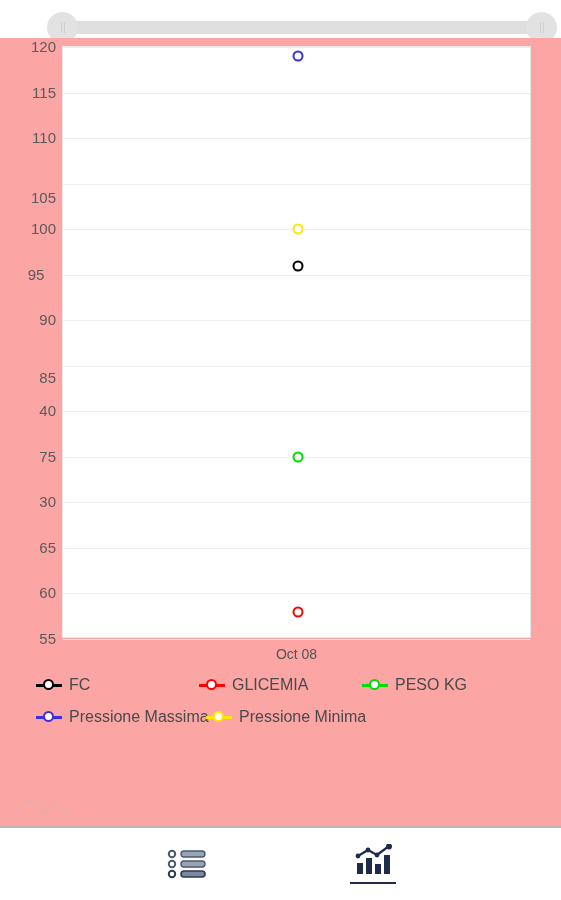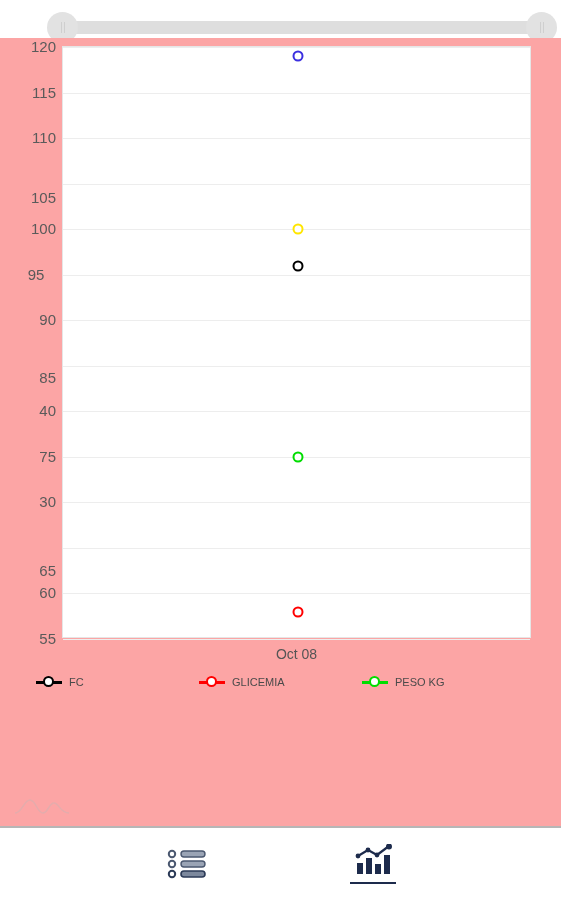--- a/index.html
+++ b/index.html
@@ -98,21 +98,21 @@
   }
 
   
   .legend {
     position: absolute; left: 0; right: 0; top: 638px;
     padding: 0 36px;
   }
   .legend-row { display: flex; margin-bottom: 14px; }
   .legend-item {
     display: flex; align-items: center;
-    font-size: 11px; color: #4a4a4a;
+    font-size: 16px; color: #4a4a4a;
     white-space: nowrap;
   }
   .legend-item.c1 { width: 212px; }
   .legend-item.c2 { width: 170px; }
   .legend-marker {
     position: relative;
     width: 26px; height: 12px;
     margin-right: 7px;
     flex: 0 0 26px;
   }
@@ -189,21 +189,21 @@
         <div class="ytick" style="top: 53.5385px;">115</div>
         <div class="ytick" style="top: 99.0769px;">110</div>
         <div class="ytick" style="top: 159px;">105</div>
         <div class="ytick" style="top: 190.154px;">100</div>
         <div class="ytick" style="top: 235.692px; text-align: center;">95</div>
         <div class="ytick" style="top: 281.231px;">90</div>
         <div class="ytick" style="top: 339px;">85</div>
         <div class="ytick" style="top: 372.308px;">40</div>
         <div class="ytick" style="top: 417.846px;">75</div>
         <div class="ytick" style="top: 463.385px;">30</div>
-        <div class="ytick" style="top: 508.923px; margin-top: 23px;">65</div>
+        <div class="ytick" style="top: 508.923px;">65</div>
         <div class="ytick" style="top: 554.462px;">60</div>
         <div class="ytick" style="top: 600px;">55</div>
       </div>
     <div class="xlabel">Oct 08</div>
 
     <div class="legend">
       <div class="legend-row" id="legend-row-1">
           <div class="legend-item c1">
             <span class="legend-marker">
               <span class="bar" style="background: rgb(0, 0, 0);"></span>
@@ -217,20 +217,36 @@
               <span class="dot" style="border-color: rgb(255, 0, 0);"></span>
             </span>
             <span>GLICEMIA</span>
           </div>
           <div class="legend-item c1">
             <span class="legend-marker">
               <span class="bar" style="background: rgb(0, 221, 0);"></span>
               <span class="dot" style="border-color: rgb(0, 221, 0);"></span>
             </span>
             <span>PESO KG</span>
+          </div>
+        </div>
+      <div class="legend-row" id="legend-row-2">
+          <div class="legend-item c2">
+            <span class="legend-marker">
+              <span class="bar" style="background: rgb(59, 47, 224);"></span>
+              <span class="dot" style="border-color: rgb(59, 47, 224);"></span>
+            </span>
+            <span>Pressione Massima</span>
+          </div>
+          <div class="legend-item c2">
+            <span class="legend-marker">
+              <span class="bar" style="background: rgb(255, 230, 0);"></span>
+              <span class="dot" style="border-color: rgb(255, 230, 0);"></span>
+            </span>
+            <span>Pressione Minima</span>
           </div>
         </div>
     </div>
 
     <div class="watermark">
       <svg width="60" height="20" viewBox="0 0 60 20">
         <path d="M1 17 C8 17 10 4 16 4 C22 4 23 17 29 17 C34 17 35 7 40 7 C45 7 46 17 55 17" fill="none" stroke="#b9b9b9" stroke-width="1.5"></path>
       </svg>
     </div>
   </div>

